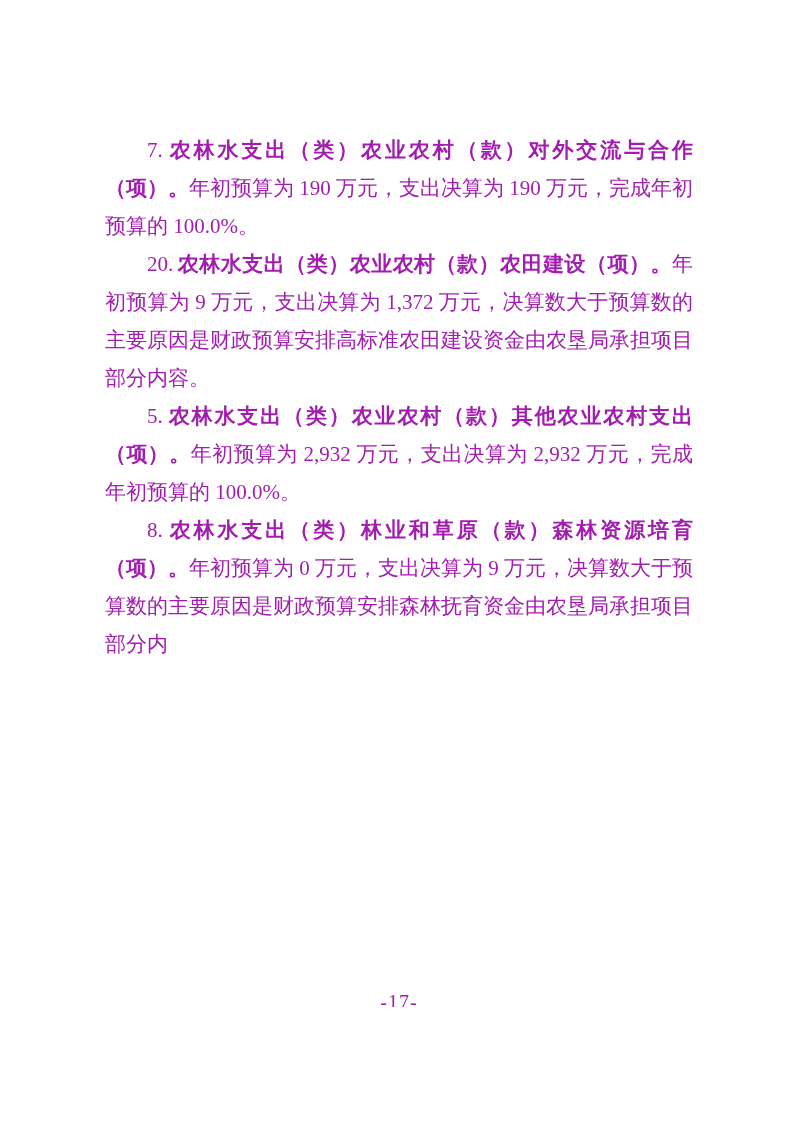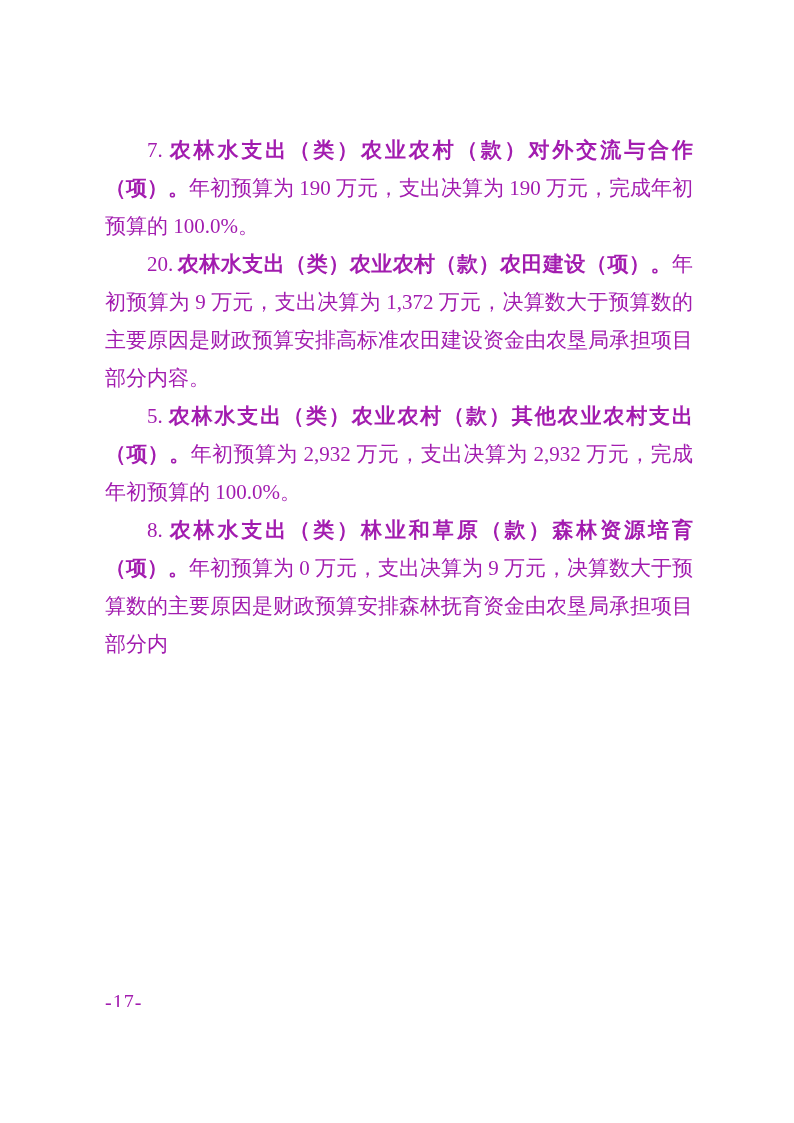--- a/index.html
+++ b/index.html
@@ -41,21 +41,21 @@
     font-family: "Liberation Sans", "DejaVu Sans", sans-serif;
   }
   .body-text {
     font-weight: normal;
   }
   .page-number {
     position: absolute;
     top: 988px;
     left: 105px;
     width: 588px;
-    text-align: left;
+    text-align: center;
     font-size: 20px;
     line-height: 28px;
     letter-spacing: 1px;
     font-family: "Liberation Serif", "DejaVu Serif", serif;
   }
 </style>
 </head>
 <body>
 
 <div class="page">

